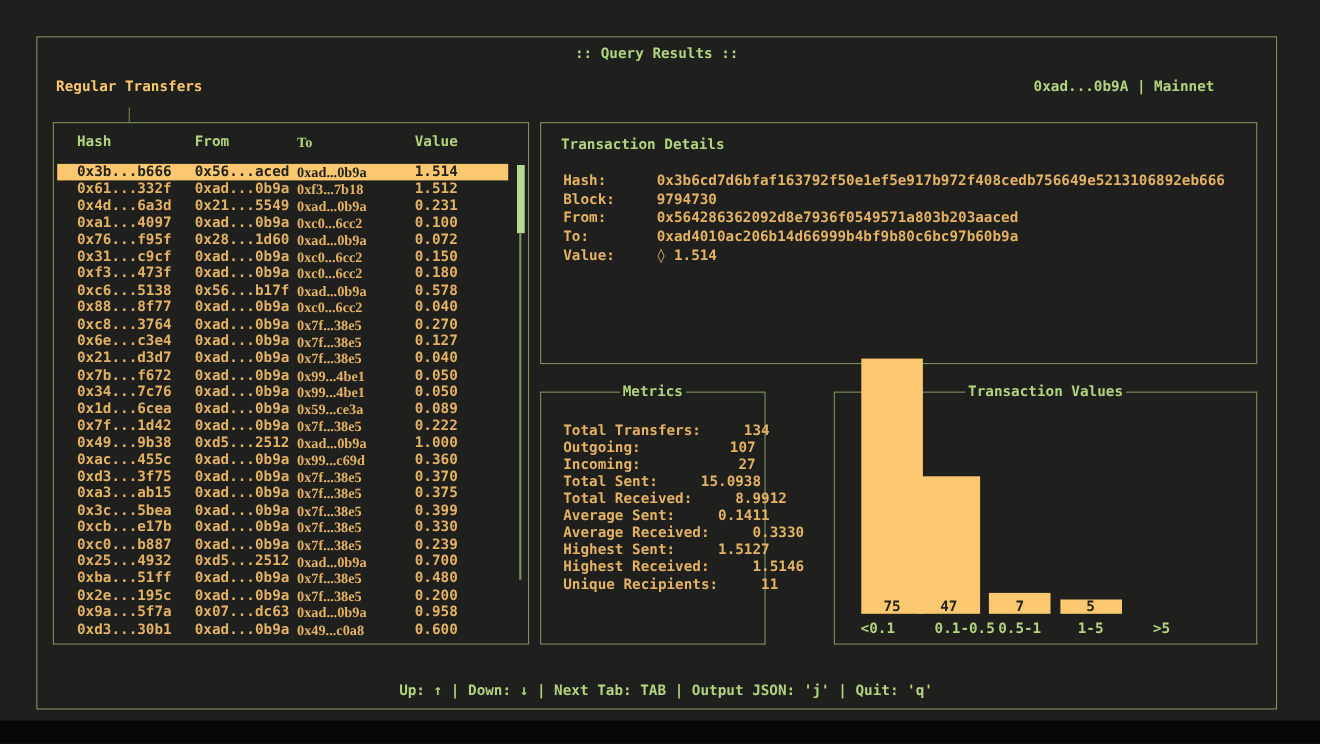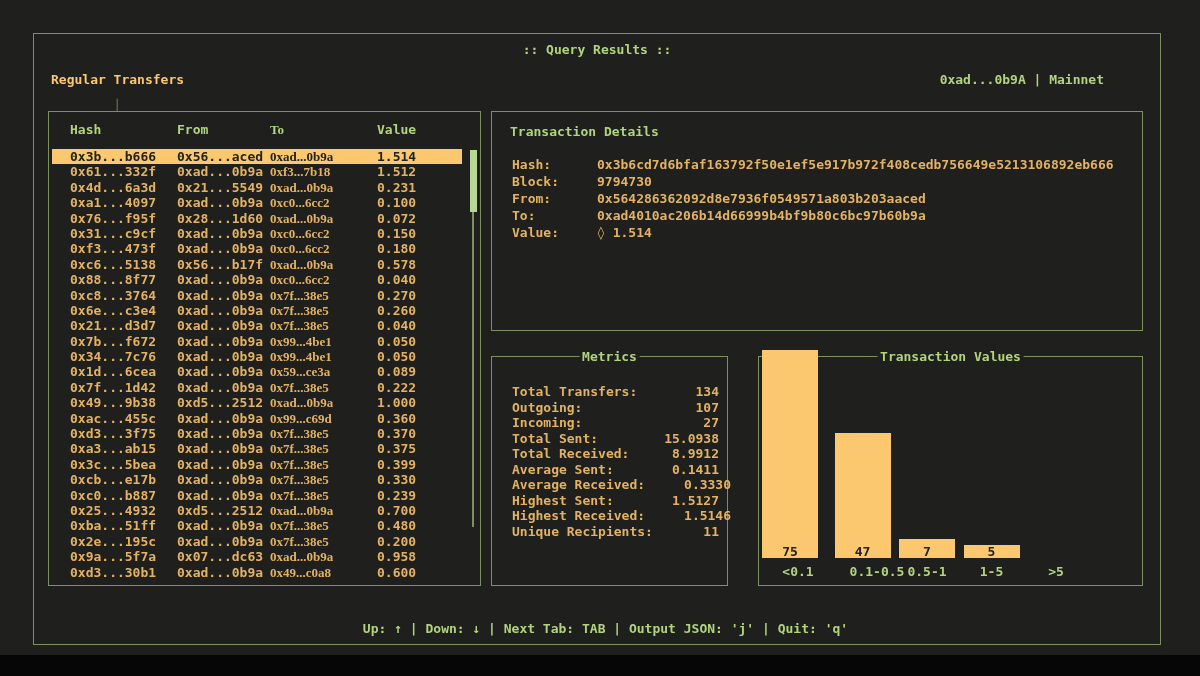--- a/index.html
+++ b/index.html
@@ -40,21 +40,21 @@
   .scroll-thumb{position:absolute;right:3px;top:38px;width:7px;height:62px;background:var(--thumb);}
   .scroll-track{position:absolute;right:6px;top:100px;width:2px;height:315px;background:var(--border);}
   
   .details-panel{left:457px;top:77px;width:652px;height:220px;}
   .details-title{position:absolute;top:12px;left:18px;color:var(--green);}
   .details-fields{position:absolute;top:44px;left:20px;right:10px;}
   .field{display:flex;height:17px;line-height:17px;white-space:pre;}
   .flabel{width:85px;}
   .fvalue{flex:1;overflow:hidden;}
   
-  .metrics-panel{left:457px;top:322px;width:237px;height:230px;}
+  .metrics-panel{left:457px;top:322px;width:205px;height:230px;}
   .metrics-list{position:absolute;top:27px;left:20px;right:8px;}
   .mrow{display:flex;height:15.5px;line-height:15.5px;white-space:pre;gap:39px;}
   .mlabel{width:162px;}
   .mvalue{flex:1;}
   
   .chart-panel{left:724px;top:322px;width:385px;height:230px;}
   .chart-plot{position:absolute;inset:0;}
   .bar{position:absolute;bottom:27px;background:var(--hl);}
   .bar-num{position:absolute;bottom:-1px;left:0;right:0;text-align:center;color:var(--dark);}
   .bar-cat{position:absolute;bottom:6px;text-align:center;color:var(--green);white-space:nowrap;}
@@ -87,21 +87,21 @@
         <div class="trow selected"><span class="c c0">0x3b...b666</span><span class="c c1">0x56...aced</span><span class="c c2">0xad...0b9a</span><span class="c c3">1.514</span></div>
         <div class="trow"><span class="c c0">0x61...332f</span><span class="c c1">0xad...0b9a</span><span class="c c2">0xf3...7b18</span><span class="c c3">1.512</span></div>
         <div class="trow"><span class="c c0">0x4d...6a3d</span><span class="c c1">0x21...5549</span><span class="c c2">0xad...0b9a</span><span class="c c3">0.231</span></div>
         <div class="trow"><span class="c c0">0xa1...4097</span><span class="c c1">0xad...0b9a</span><span class="c c2">0xc0...6cc2</span><span class="c c3">0.100</span></div>
         <div class="trow"><span class="c c0">0x76...f95f</span><span class="c c1">0x28...1d60</span><span class="c c2">0xad...0b9a</span><span class="c c3">0.072</span></div>
         <div class="trow"><span class="c c0">0x31...c9cf</span><span class="c c1">0xad...0b9a</span><span class="c c2">0xc0...6cc2</span><span class="c c3">0.150</span></div>
         <div class="trow"><span class="c c0">0xf3...473f</span><span class="c c1">0xad...0b9a</span><span class="c c2">0xc0...6cc2</span><span class="c c3">0.180</span></div>
         <div class="trow"><span class="c c0">0xc6...5138</span><span class="c c1">0x56...b17f</span><span class="c c2">0xad...0b9a</span><span class="c c3">0.578</span></div>
         <div class="trow"><span class="c c0">0x88...8f77</span><span class="c c1">0xad...0b9a</span><span class="c c2">0xc0...6cc2</span><span class="c c3">0.040</span></div>
         <div class="trow"><span class="c c0">0xc8...3764</span><span class="c c1">0xad...0b9a</span><span class="c c2">0x7f...38e5</span><span class="c c3">0.270</span></div>
-        <div class="trow"><span class="c c0">0x6e...c3e4</span><span class="c c1">0xad...0b9a</span><span class="c c2">0x7f...38e5</span><span class="c c3">0.260</span></div>
+        <div class="trow"><span class="c c0">0x6e...c3e4</span><span class="c c1">0xad...0b9a</span><span class="c c2">0x7f...38e5</span><span class="c c3">0.127</span></div>
         <div class="trow"><span class="c c0">0x21...d3d7</span><span class="c c1">0xad...0b9a</span><span class="c c2">0x7f...38e5</span><span class="c c3">0.040</span></div>
         <div class="trow"><span class="c c0">0x7b...f672</span><span class="c c1">0xad...0b9a</span><span class="c c2">0x99...4be1</span><span class="c c3">0.050</span></div>
         <div class="trow"><span class="c c0">0x34...7c76</span><span class="c c1">0xad...0b9a</span><span class="c c2">0x99...4be1</span><span class="c c3">0.050</span></div>
         <div class="trow"><span class="c c0">0x1d...6cea</span><span class="c c1">0xad...0b9a</span><span class="c c2">0x59...ce3a</span><span class="c c3">0.089</span></div>
         <div class="trow"><span class="c c0">0x7f...1d42</span><span class="c c1">0xad...0b9a</span><span class="c c2">0x7f...38e5</span><span class="c c3">0.222</span></div>
         <div class="trow"><span class="c c0">0x49...9b38</span><span class="c c1">0xd5...2512</span><span class="c c2">0xad...0b9a</span><span class="c c3">1.000</span></div>
         <div class="trow"><span class="c c0">0xac...455c</span><span class="c c1">0xad...0b9a</span><span class="c c2">0x99...c69d</span><span class="c c3">0.360</span></div>
         <div class="trow"><span class="c c0">0xd3...3f75</span><span class="c c1">0xad...0b9a</span><span class="c c2">0x7f...38e5</span><span class="c c3">0.370</span></div>
         <div class="trow"><span class="c c0">0xa3...ab15</span><span class="c c1">0xad...0b9a</span><span class="c c2">0x7f...38e5</span><span class="c c3">0.375</span></div>
         <div class="trow"><span class="c c0">0x3c...5bea</span><span class="c c1">0xad...0b9a</span><span class="c c2">0x7f...38e5</span><span class="c c3">0.399</span></div>
@@ -140,21 +140,21 @@
         <div class="mrow"><span class="mlabel">Average Received:</span><span class="mvalue">0.3330</span></div>
         <div class="mrow"><span class="mlabel">Highest Sent:</span><span class="mvalue">1.5127</span></div>
         <div class="mrow"><span class="mlabel">Highest Received:</span><span class="mvalue">1.5146</span></div>
         <div class="mrow"><span class="mlabel">Unique Recipients:</span><span class="mvalue">11</span></div>
       </div>
   </div>
 
   <div class="panel chart-panel">
     <div class="panel-title">Transaction Values</div>
     <div class="chart-plot">
-        <div class="bar" style="left: 3px; width: 56px; height: 208px;">
+        <div class="bar" style="left: 24px; width: 56px; height: 232px;">
           <div class="bar-num">75</div>
         </div>
         <div class="bar-cat" style="left: 5px; width: 68px;">&lt;0.1</div>
         <div class="bar" style="left: 75.5px; width: 56px; height: 125px;">
           <div class="bar-num">47</div>
         </div>
         <div class="bar-cat" style="left: 84px; width: 68px;">0.1-0.5</div>
         <div class="bar" style="left: 140px; width: 56px; height: 19px;">
           <div class="bar-num">7</div>
         </div>

